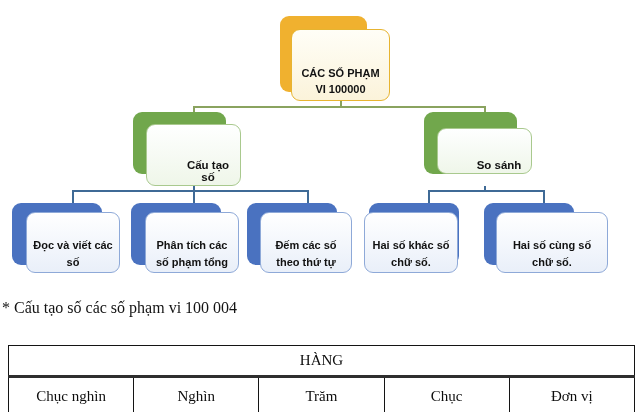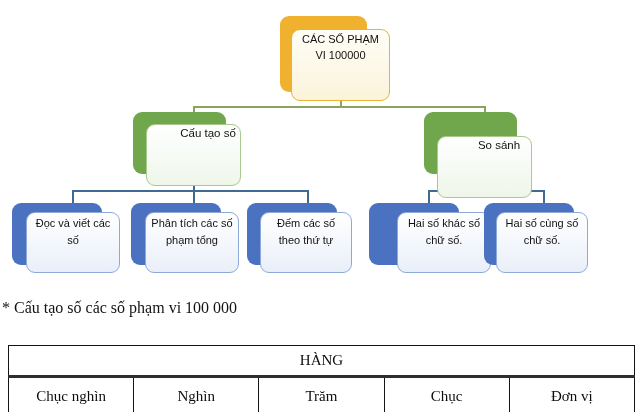--- a/index.html
+++ b/index.html
@@ -8,22 +8,22 @@
     font-family:"Liberation Sans",sans-serif;overflow:hidden;
   }
   
   .diagram{position:absolute;left:0;top:0;width:641px;height:295px;}
   .line{position:absolute;}
   .line.green{background:#8aa35f;}
   .line.blue{background:#3f6a96;}
   .node{position:absolute;}
   .node .shadow{position:absolute;border-radius:9px;}
   .node .front{
-    position:absolute;border-radius:9px;display:flex;align-items:flex-start;justify-content:center;
-    text-align:center;font-weight:normal;color:#111;padding:2px 4px;box-sizing:border-box;
+    position:absolute;border-radius:9px;display:flex;align-items:flex-end;justify-content:center;
+    text-align:center;font-weight:bold;color:#111;padding:2px 4px;box-sizing:border-box;
   }
   .root .shadow{background:#f0b12f;}
   .root .front{background:linear-gradient(#fffef7,#fbf3da);border:1.5px solid #e7b431;font-size:11px;line-height:1.45;}
   .lvl2 .shadow{background:#71a74c;}
   .lvl2 .front{background:linear-gradient(#feffff,#eff6e9);border:1px solid #a9c98e;font-size:11.5px;padding-left:33px;}
   .lvl3 .shadow{background:#4a72c0;}
   .lvl3 .front{background:linear-gradient(#ffffff,#e9eff9);border:1px solid #8ea9d8;font-size:11px;line-height:1.5;}
   
   .caption{
     position:absolute;left:2px;top:299px;width:630px;
@@ -70,21 +70,21 @@
 
     <div class="node lvl2">
       <div class="shadow" style="left:133px;top:112px;width:93px;height:62px;"></div>
       <div class="front" style="left:146px;top:124px;width:95px;height:62px;">
         <span>Cấu tạo số</span>
       </div>
     </div>
 
     <div class="node lvl2">
       <div class="shadow" style="left:424px;top:112px;width:93px;height:62px;"></div>
-      <div class="front" style="left:437px;top:136px;width:95px;height:62px;">
+      <div class="front" style="left:437px;top:128px;width:95px;height:46px;">
         <span>So sánh</span>
       </div>
     </div>
 
     <div class="node lvl3">
       <div class="shadow" style="left:12px;top:203px;width:90px;height:62px;"></div>
       <div class="front" style="left:26px;top:212px;width:94px;height:61px;">
         <span>Đọc và viết các số</span>
       </div>
     </div>
@@ -98,35 +98,35 @@
 
     <div class="node lvl3">
       <div class="shadow" style="left:247px;top:203px;width:90px;height:62px;"></div>
       <div class="front" style="left:260px;top:212px;width:92px;height:61px;">
         <span>Đếm các số theo thứ tự</span>
       </div>
     </div>
 
     <div class="node lvl3">
       <div class="shadow" style="left:369px;top:203px;width:90px;height:62px;"></div>
-      <div class="front" style="left:397px;top:212px;width:94px;height:61px;">
+      <div class="front" style="left:364px;top:212px;width:94px;height:61px;">
         <span>Hai số khác số chữ số.</span>
       </div>
     </div>
 
     <div class="node lvl3">
       <div class="shadow" style="left:484px;top:203px;width:90px;height:62px;"></div>
-      <div class="front" style="left:496px;top:212px;width:92px;height:61px;">
+      <div class="front" style="left:496px;top:212px;width:112px;height:61px;">
         <span>Hai số cùng số chữ số.</span>
       </div>
     </div>
 
   </div>
 
-  <div class="caption">* Cấu tạo số các số phạm vi 100 000</div>
+  <div class="caption">* Cấu tạo số các số phạm vi 100 004</div>
 
   <table class="hang">
     <tbody>
       <tr>
         <td colspan="5" class="title-cell">HÀNG</td>
       </tr>
       <tr>
         <td class="col-cell">Chục nghìn</td>
         <td class="col-cell">Nghìn</td>
         <td class="col-cell">Trăm</td>

